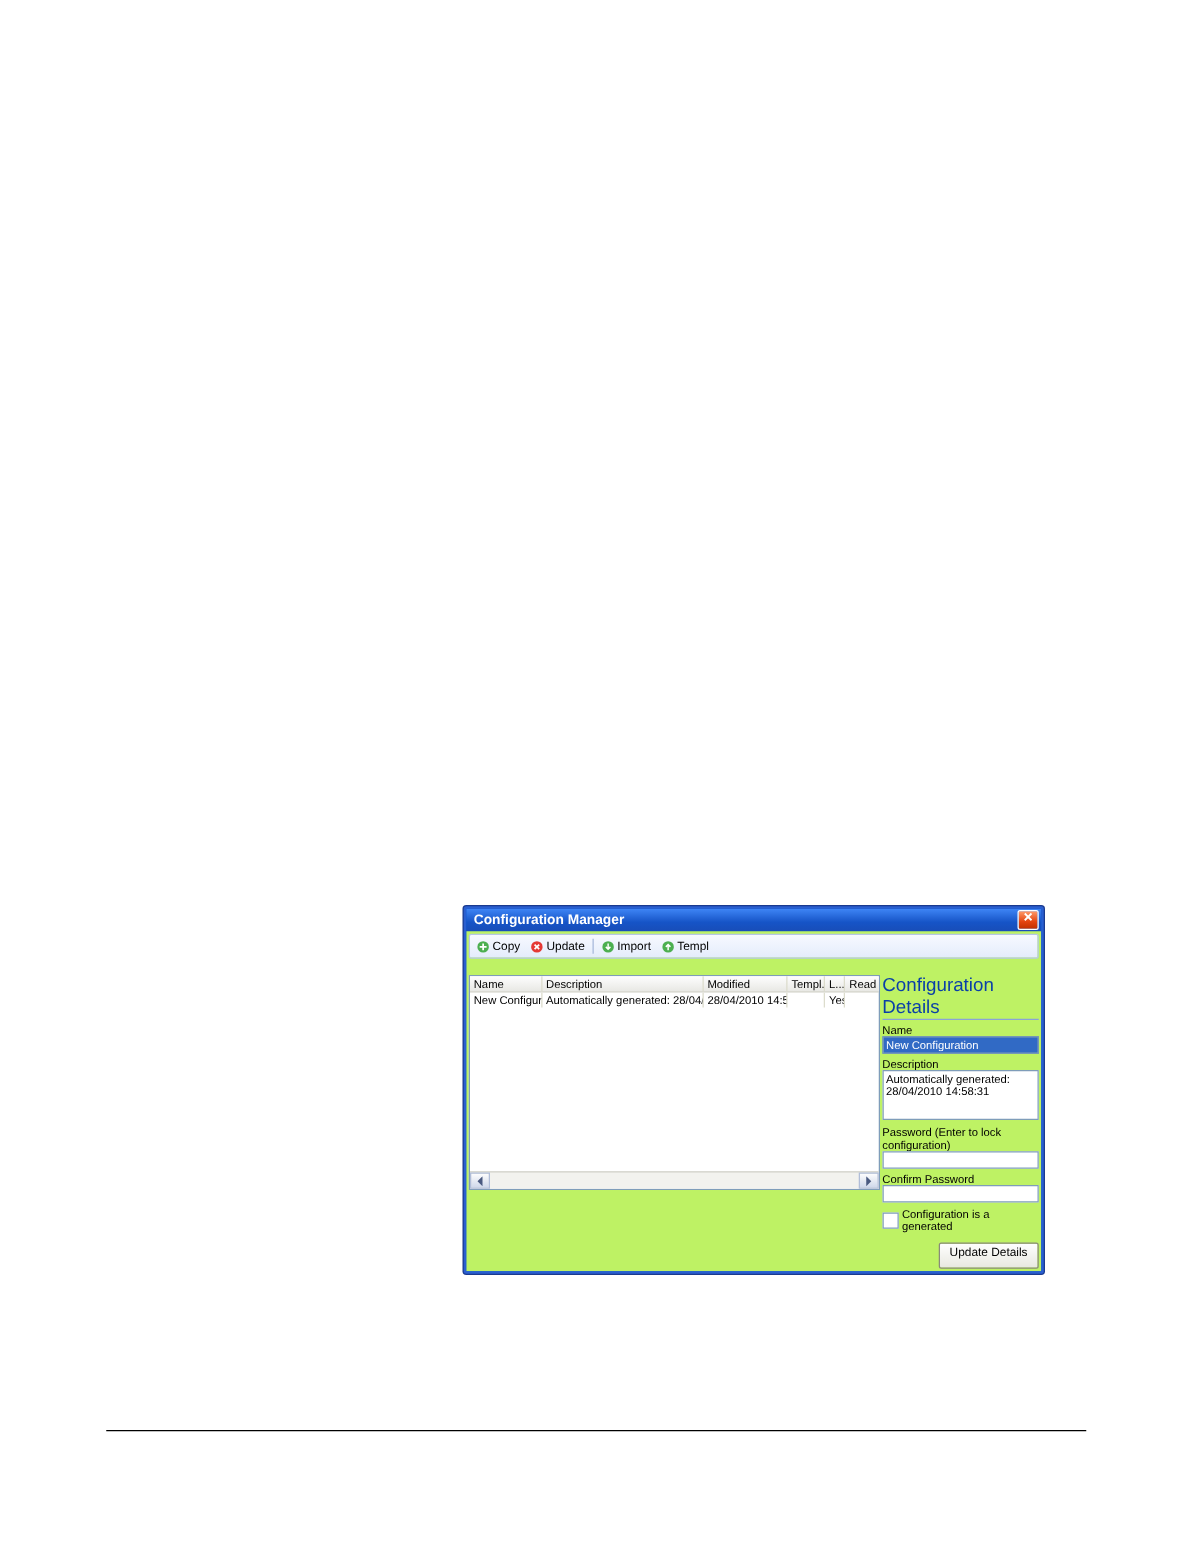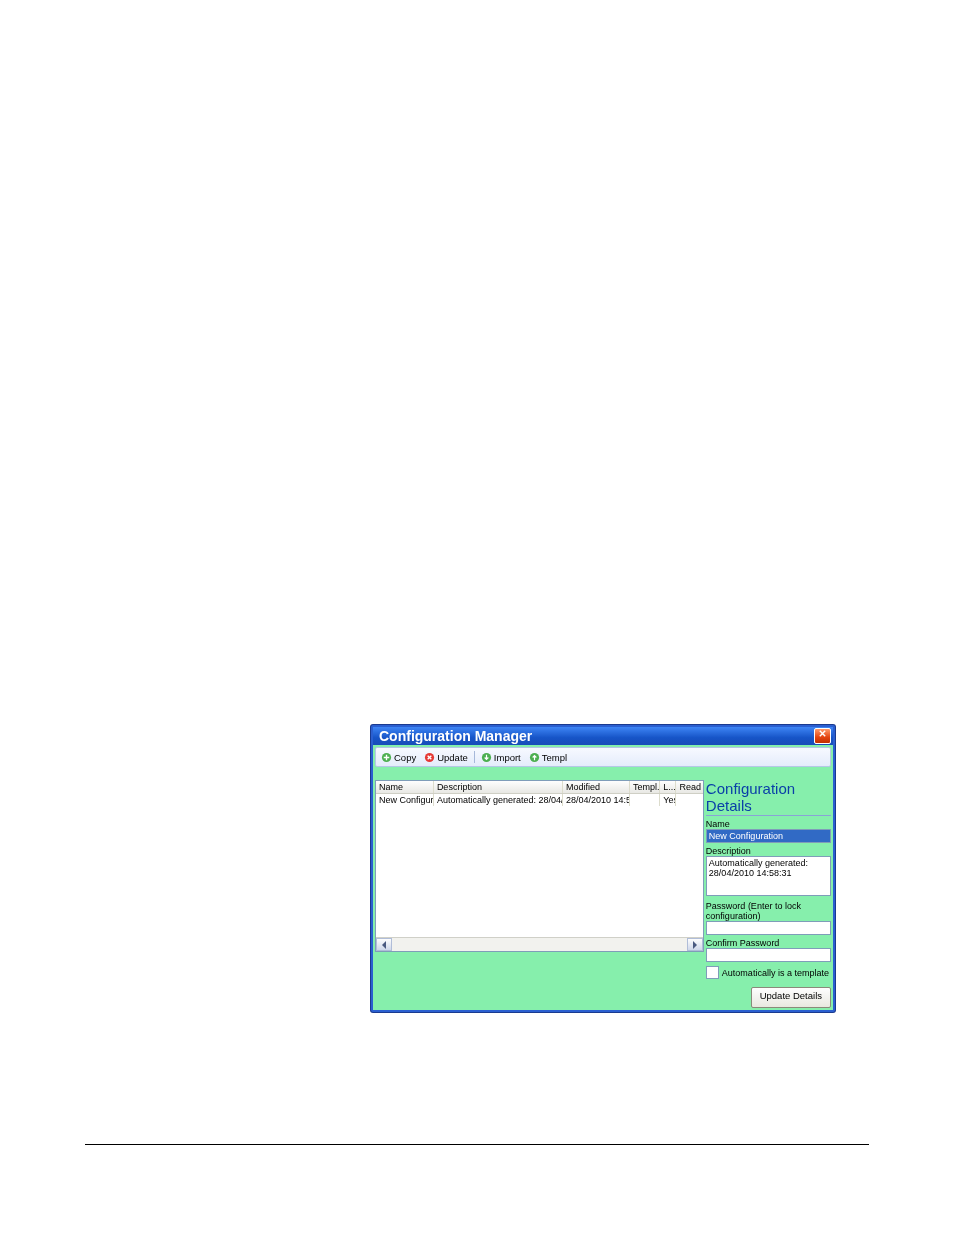--- a/index.html
+++ b/index.html
@@ -37,37 +37,37 @@
   }
   .titlebar {
     height: 18px;
     background: linear-gradient(to bottom, #3e85f5, #1654c7 60%, #184db8);
     color: #fff;
     font-weight: bold;
     display: flex;
     align-items: center;
     justify-content: space-between;
     padding: 0 2px 0 6px;
-    font-size: 14px;
+    font-size: 11px;
   }
   .titlebar .close-btn {
     width: 15px;
     height: 14px;
     background: linear-gradient(to bottom, #ff9a6a, #e3430f 60%, #c13000);
     border: 1px solid #fff;
     border-radius: 2px;
     color: #fff;
     font-size: 9px;
     line-height: 12px;
     text-align: center;
     font-weight: bold;
     cursor: pointer;
   }
   .dialog-body {
-    background: #86efac;
+    background: #bef264;
     padding: 2px;
   }
   .toolbar {
     background: linear-gradient(to bottom, #f7f9ff, #e4ecfb);
     border: 1px solid #b5c7e6;
     border-radius: 2px;
     padding: 1px 2px;
     display: flex;
     align-items: center;
     gap: 2px;
@@ -315,21 +315,21 @@
           <textarea class="txt-area" style="">Automatically generated: 28/04/2010 14:58:31</textarea>
 
           <div class="lbl">Password (Enter to lock configuration)</div>
           <input class="txt-input" type="password" value="" style="">
 
           <div class="lbl">Confirm Password</div>
           <input class="txt-input" type="password" value="" style="">
 
           <div class="chk-row">
             <span class="chk"></span>
-            <span>Automatically is a template</span>
+            <span>Configuration is a generated</span>
           </div>
 
           <div class="update-row">
             <span class="btn">Update Details</span>
           </div>
         </div>
       </div>
 
     </div>
   </div>

